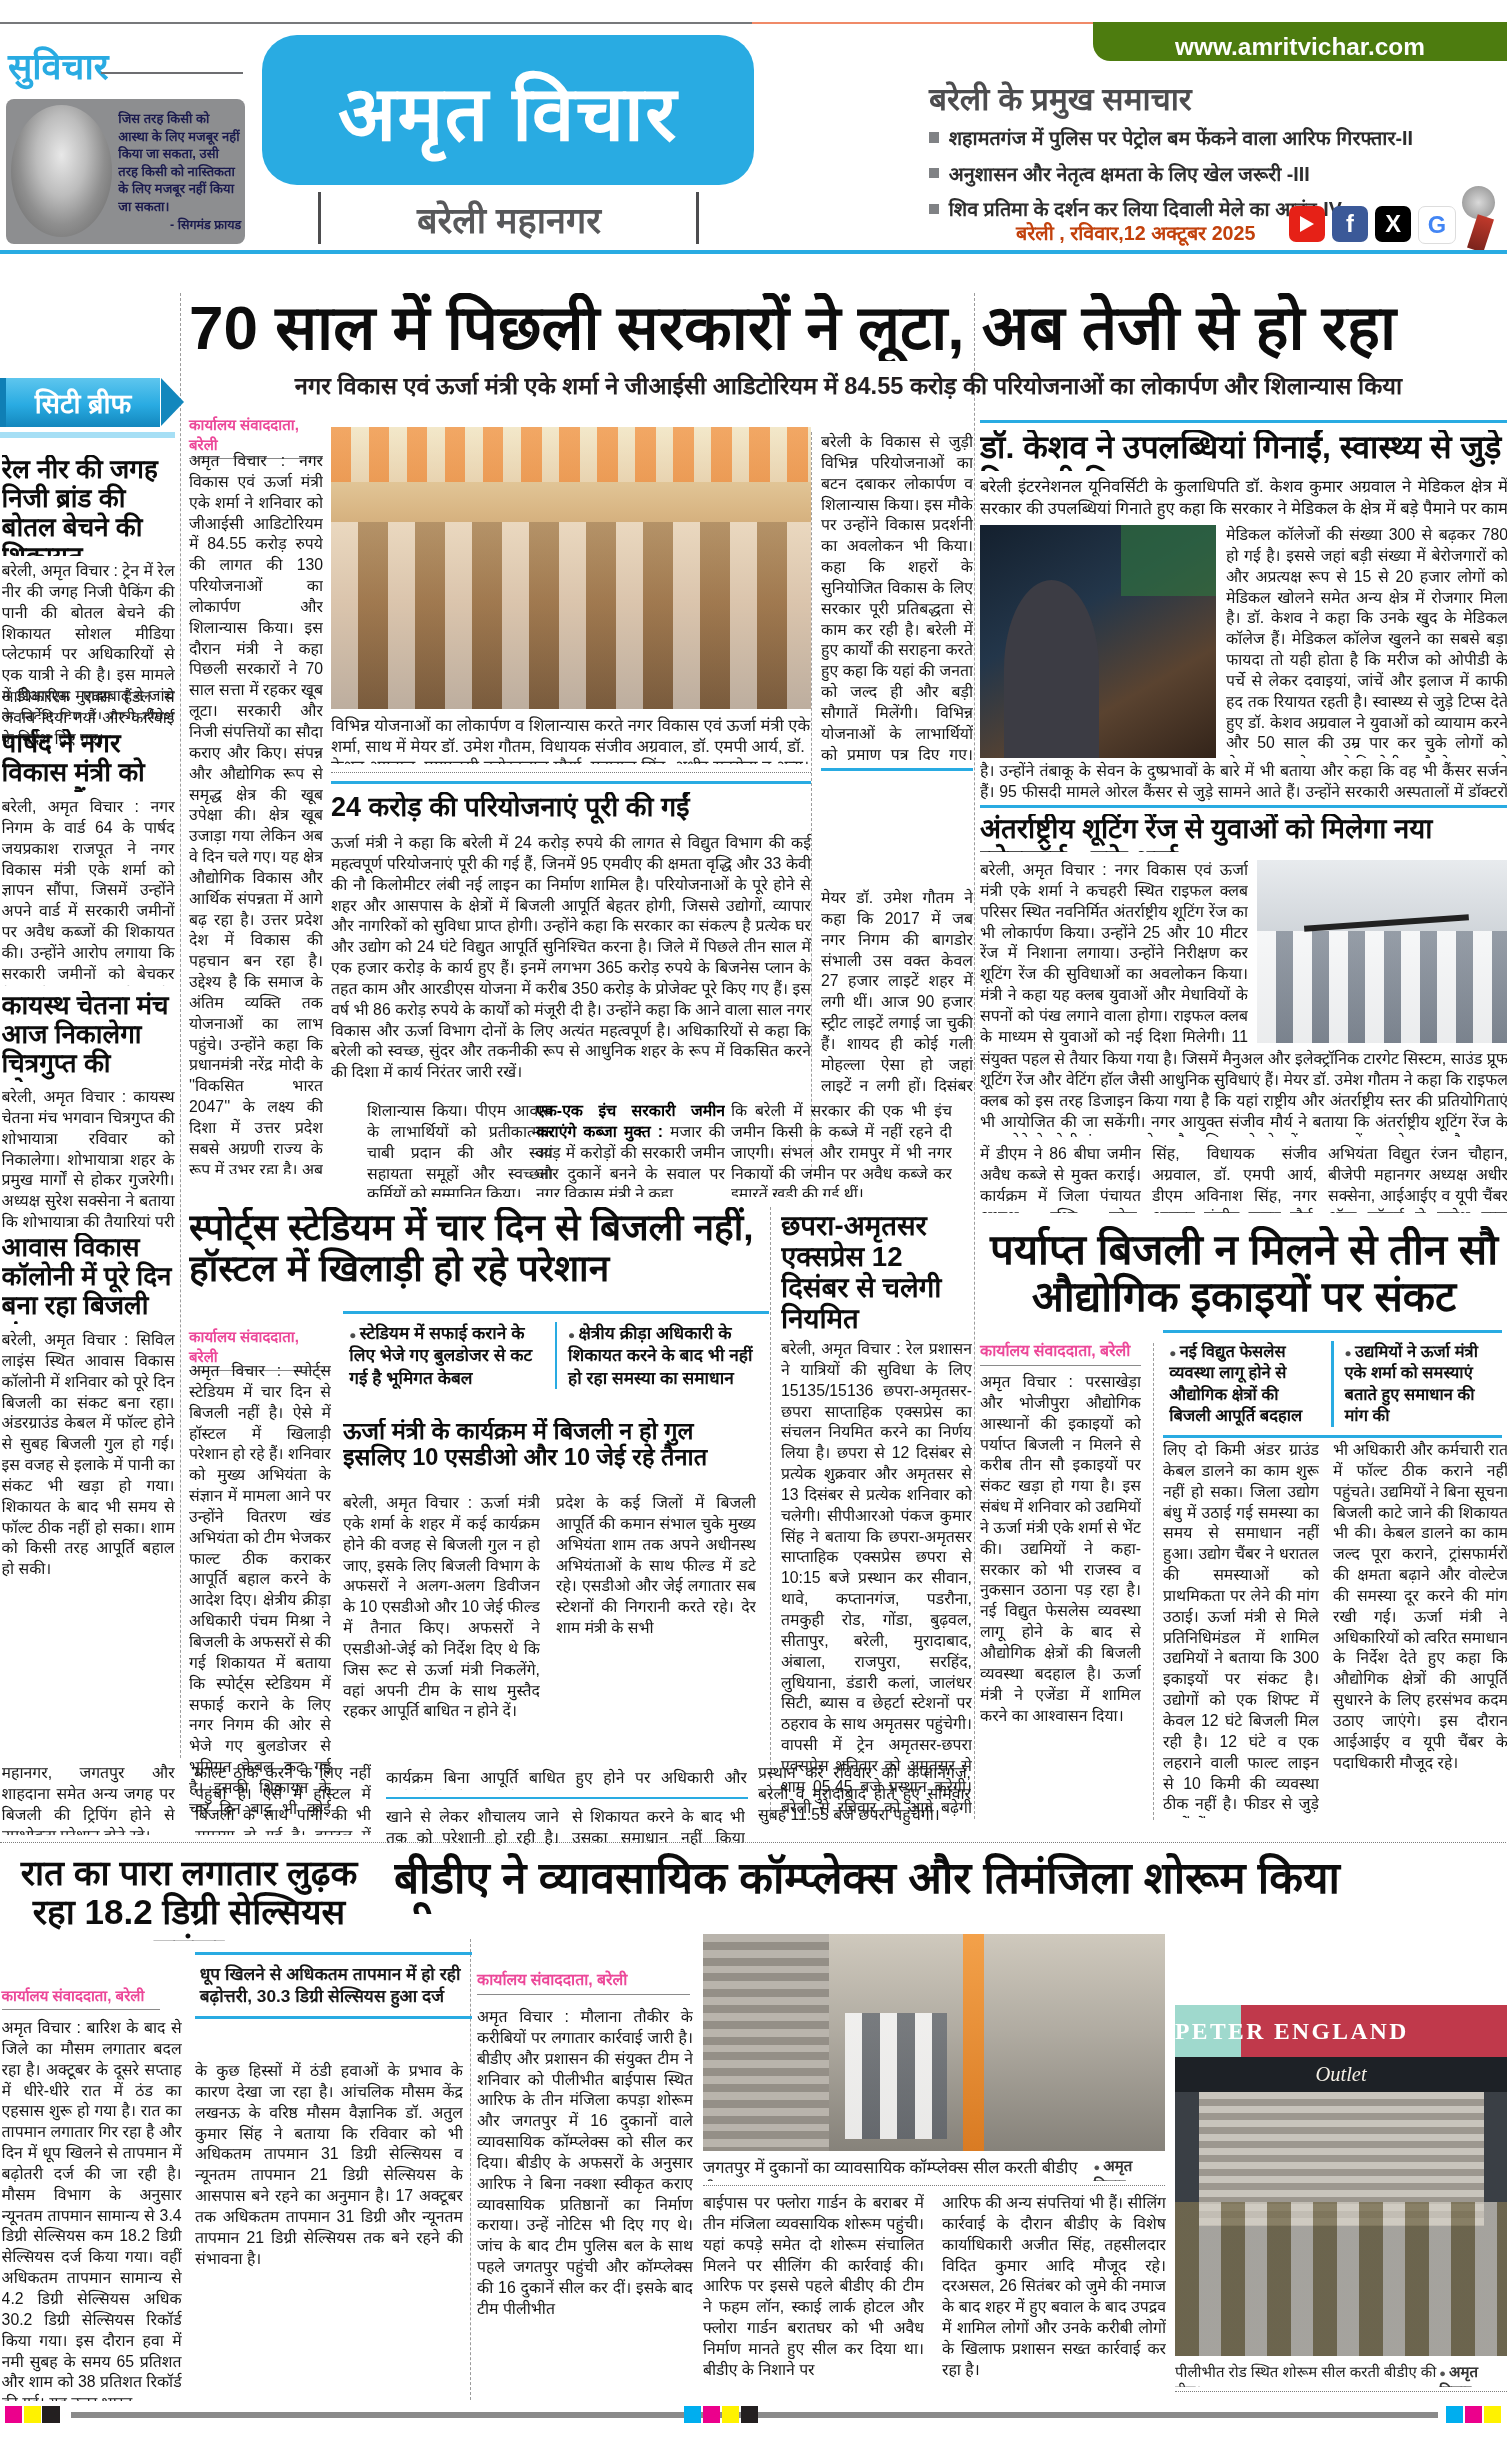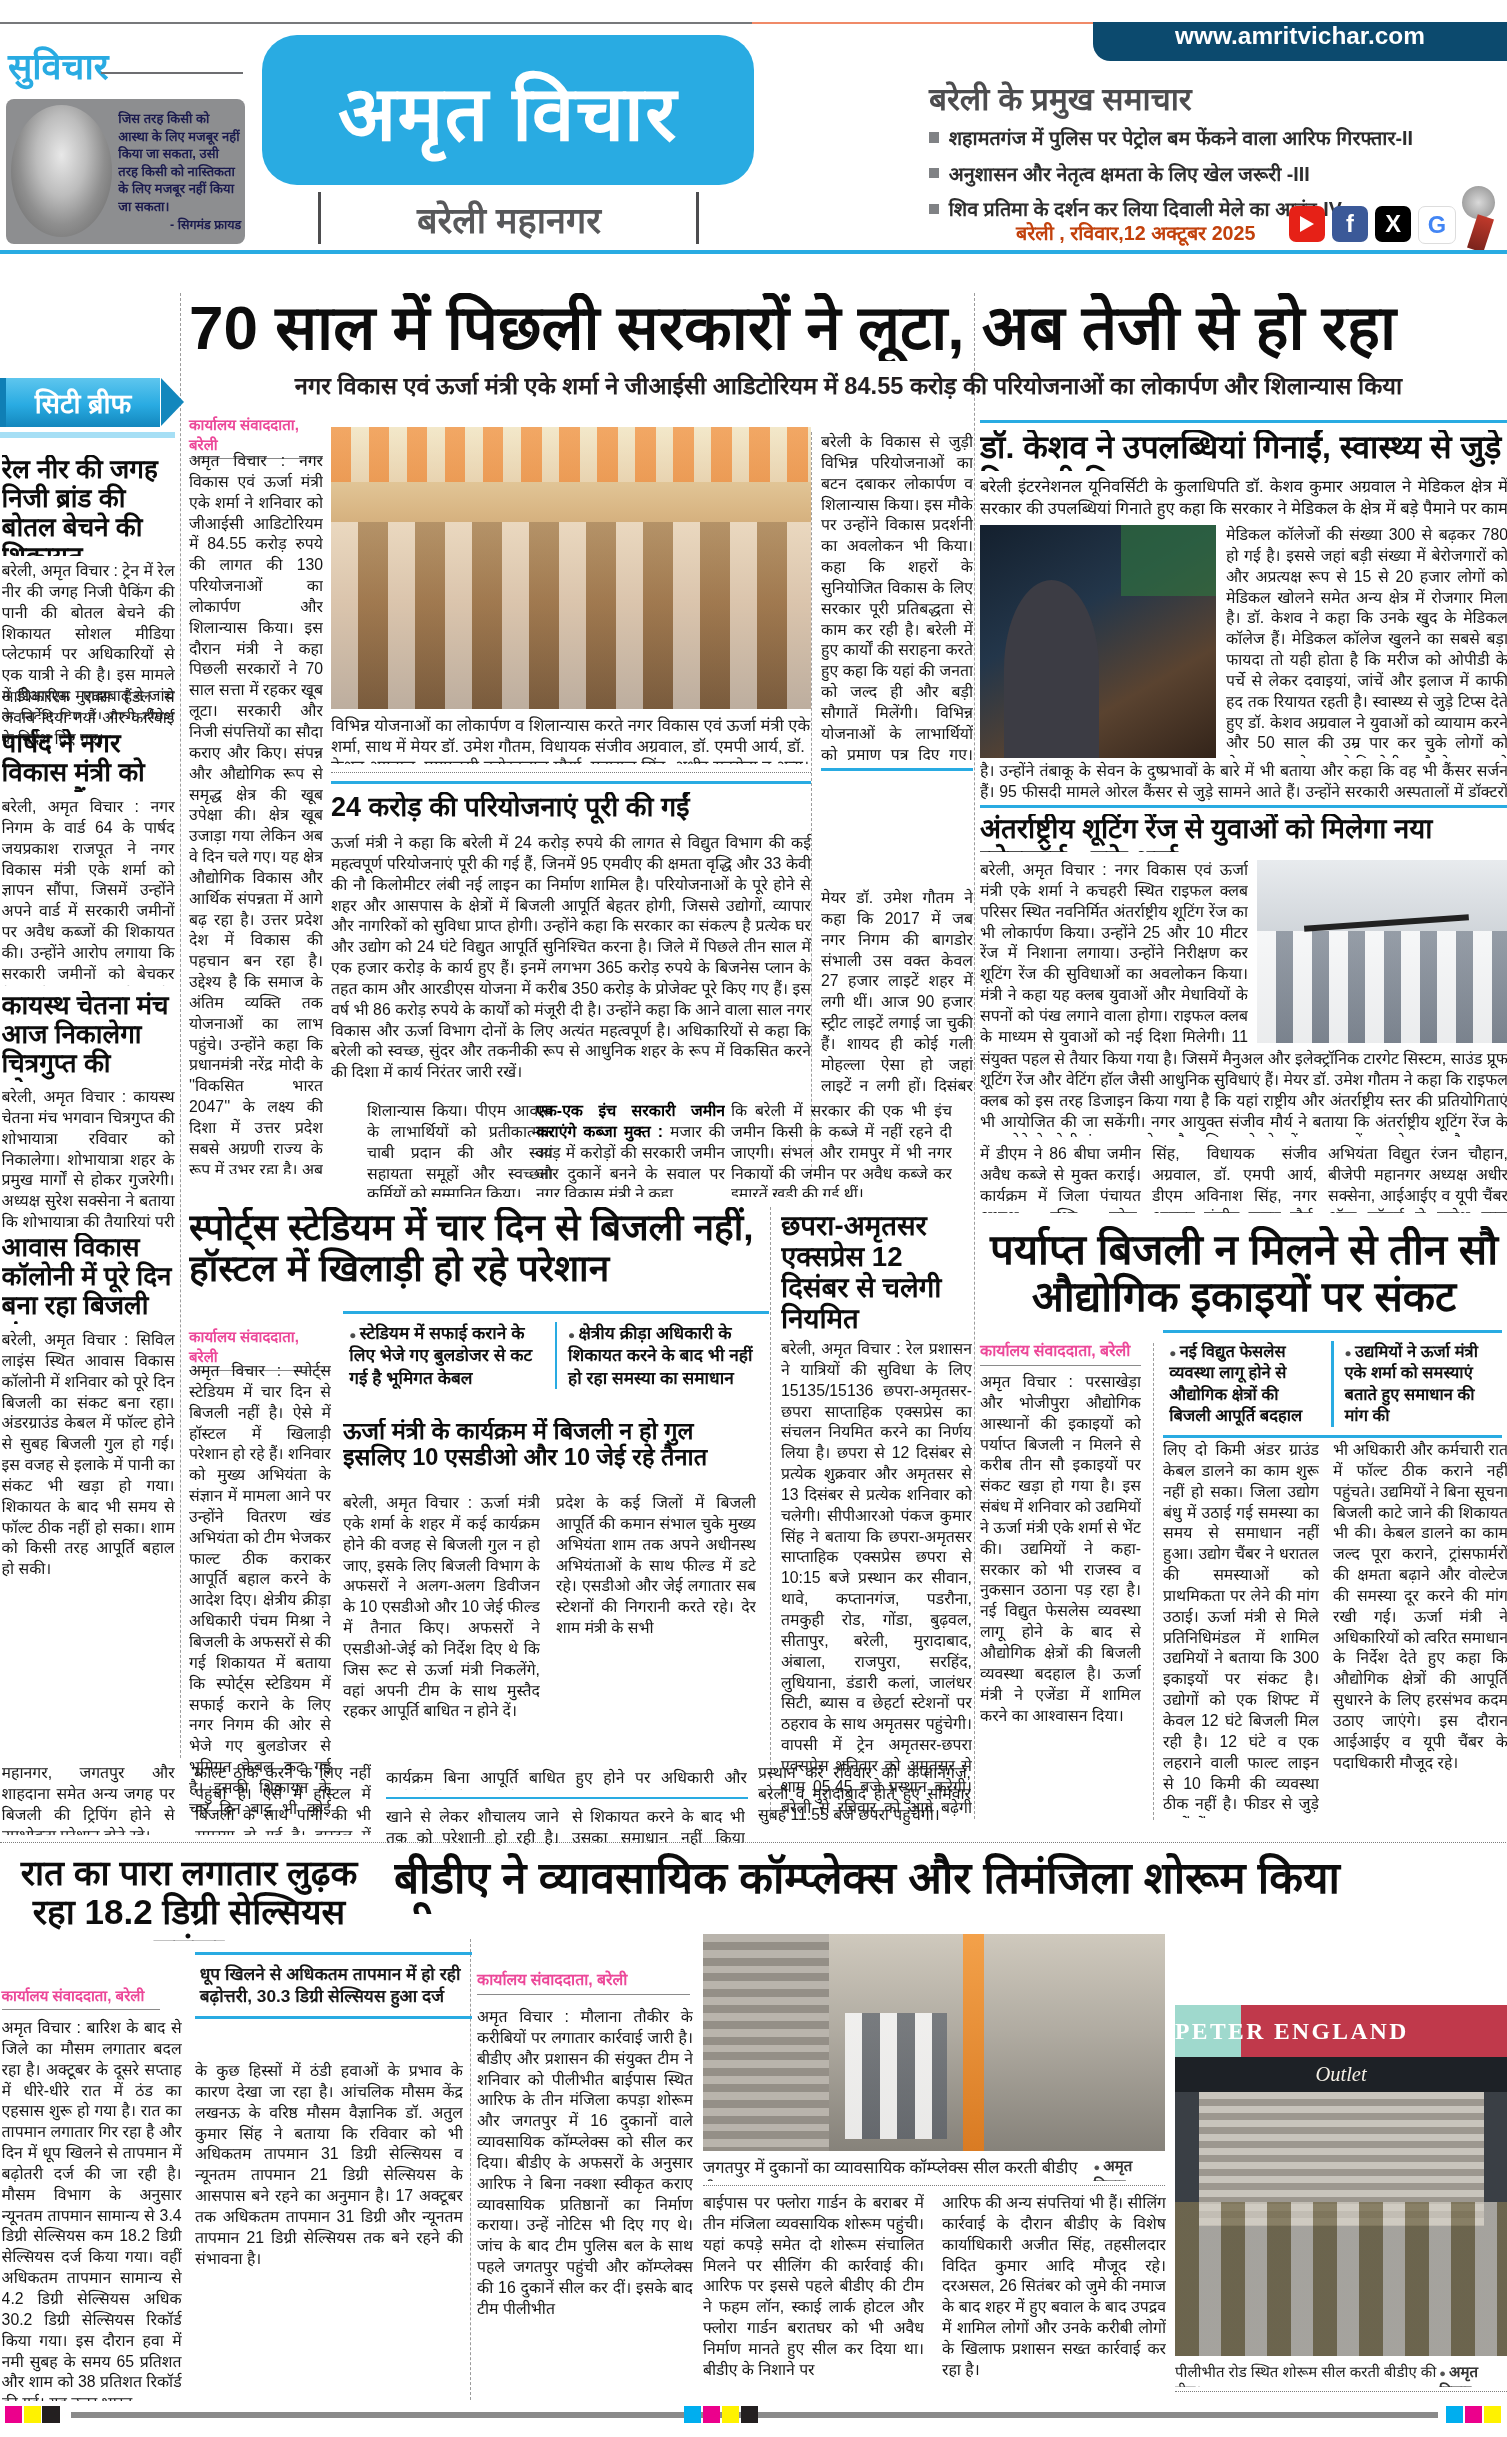--- a/index.html
+++ b/index.html
@@ -50,21 +50,21 @@
     <div class="abs" style="left:112px;top:117px;width:123px;font-size:12.6px;font-weight:bold;color:#1b1b4e;text-align:right;">- सिगमंड फ्रायड</div>
   </div>
 
   <div class="abs" style="left:262px;top:35px;width:492px;height:150px;background:#29abe2;border-radius:35px;display:flex;align-items:center;justify-content:center;">
     <span style="color:#fff;font-size:76px;font-weight:bold;letter-spacing:1.6px;">अमृत विचार</span>
   </div>
   <div class="abs" style="left:318px;top:192px;width:3.2px;height:52px;background:#4d4d4f;"></div>
   <div class="abs" style="left:696px;top:192px;width:3.2px;height:52px;background:#4d4d4f;"></div>
   <div class="abs" style="left:331px;top:195px;width:356px;text-align:center;font-size:36px;font-weight:bold;color:#58595b;">बरेली महानगर</div>
 
-  <div class="abs" style="left:1093px;top:22px;width:414px;height:39px;background:#0c4a6e;border-radius:0 0 0 17.3px;display:flex;align-items:flex-start;justify-content:center;">
+  <div class="abs" style="left:1093px;top:22px;width:414px;height:39px;background:#4d7c0f;border-radius:0 0 0 17.3px;display:flex;align-items:flex-end;justify-content:center;">
     <span style="color:#fff;font-size:24.4px;font-weight:bold;">www.amritvichar.com</span>
   </div>
 
   <div class="abs" style="left:929px;top:76px;font-size:31.5px;font-weight:bold;color:#4d4d4f;">बरेली के प्रमुख समाचार</div>
   <div class="abs" style="left:929px;top:124px;width:575px;">
     <div class="news-item sqb">शहामतगंज में पुलिस पर पेट्रोल बम फेंकने वाला आरिफ गिरफ्तार-II</div>
     <div class="news-item sqb">अनुशासन और नेतृत्व क्षमता के लिए खेल जरूरी -III</div>
     <div class="news-item sqb">शिव प्रतिमा के दर्शन कर लिया दिवाली मेले का आनंद-IV</div>
   </div>
 

